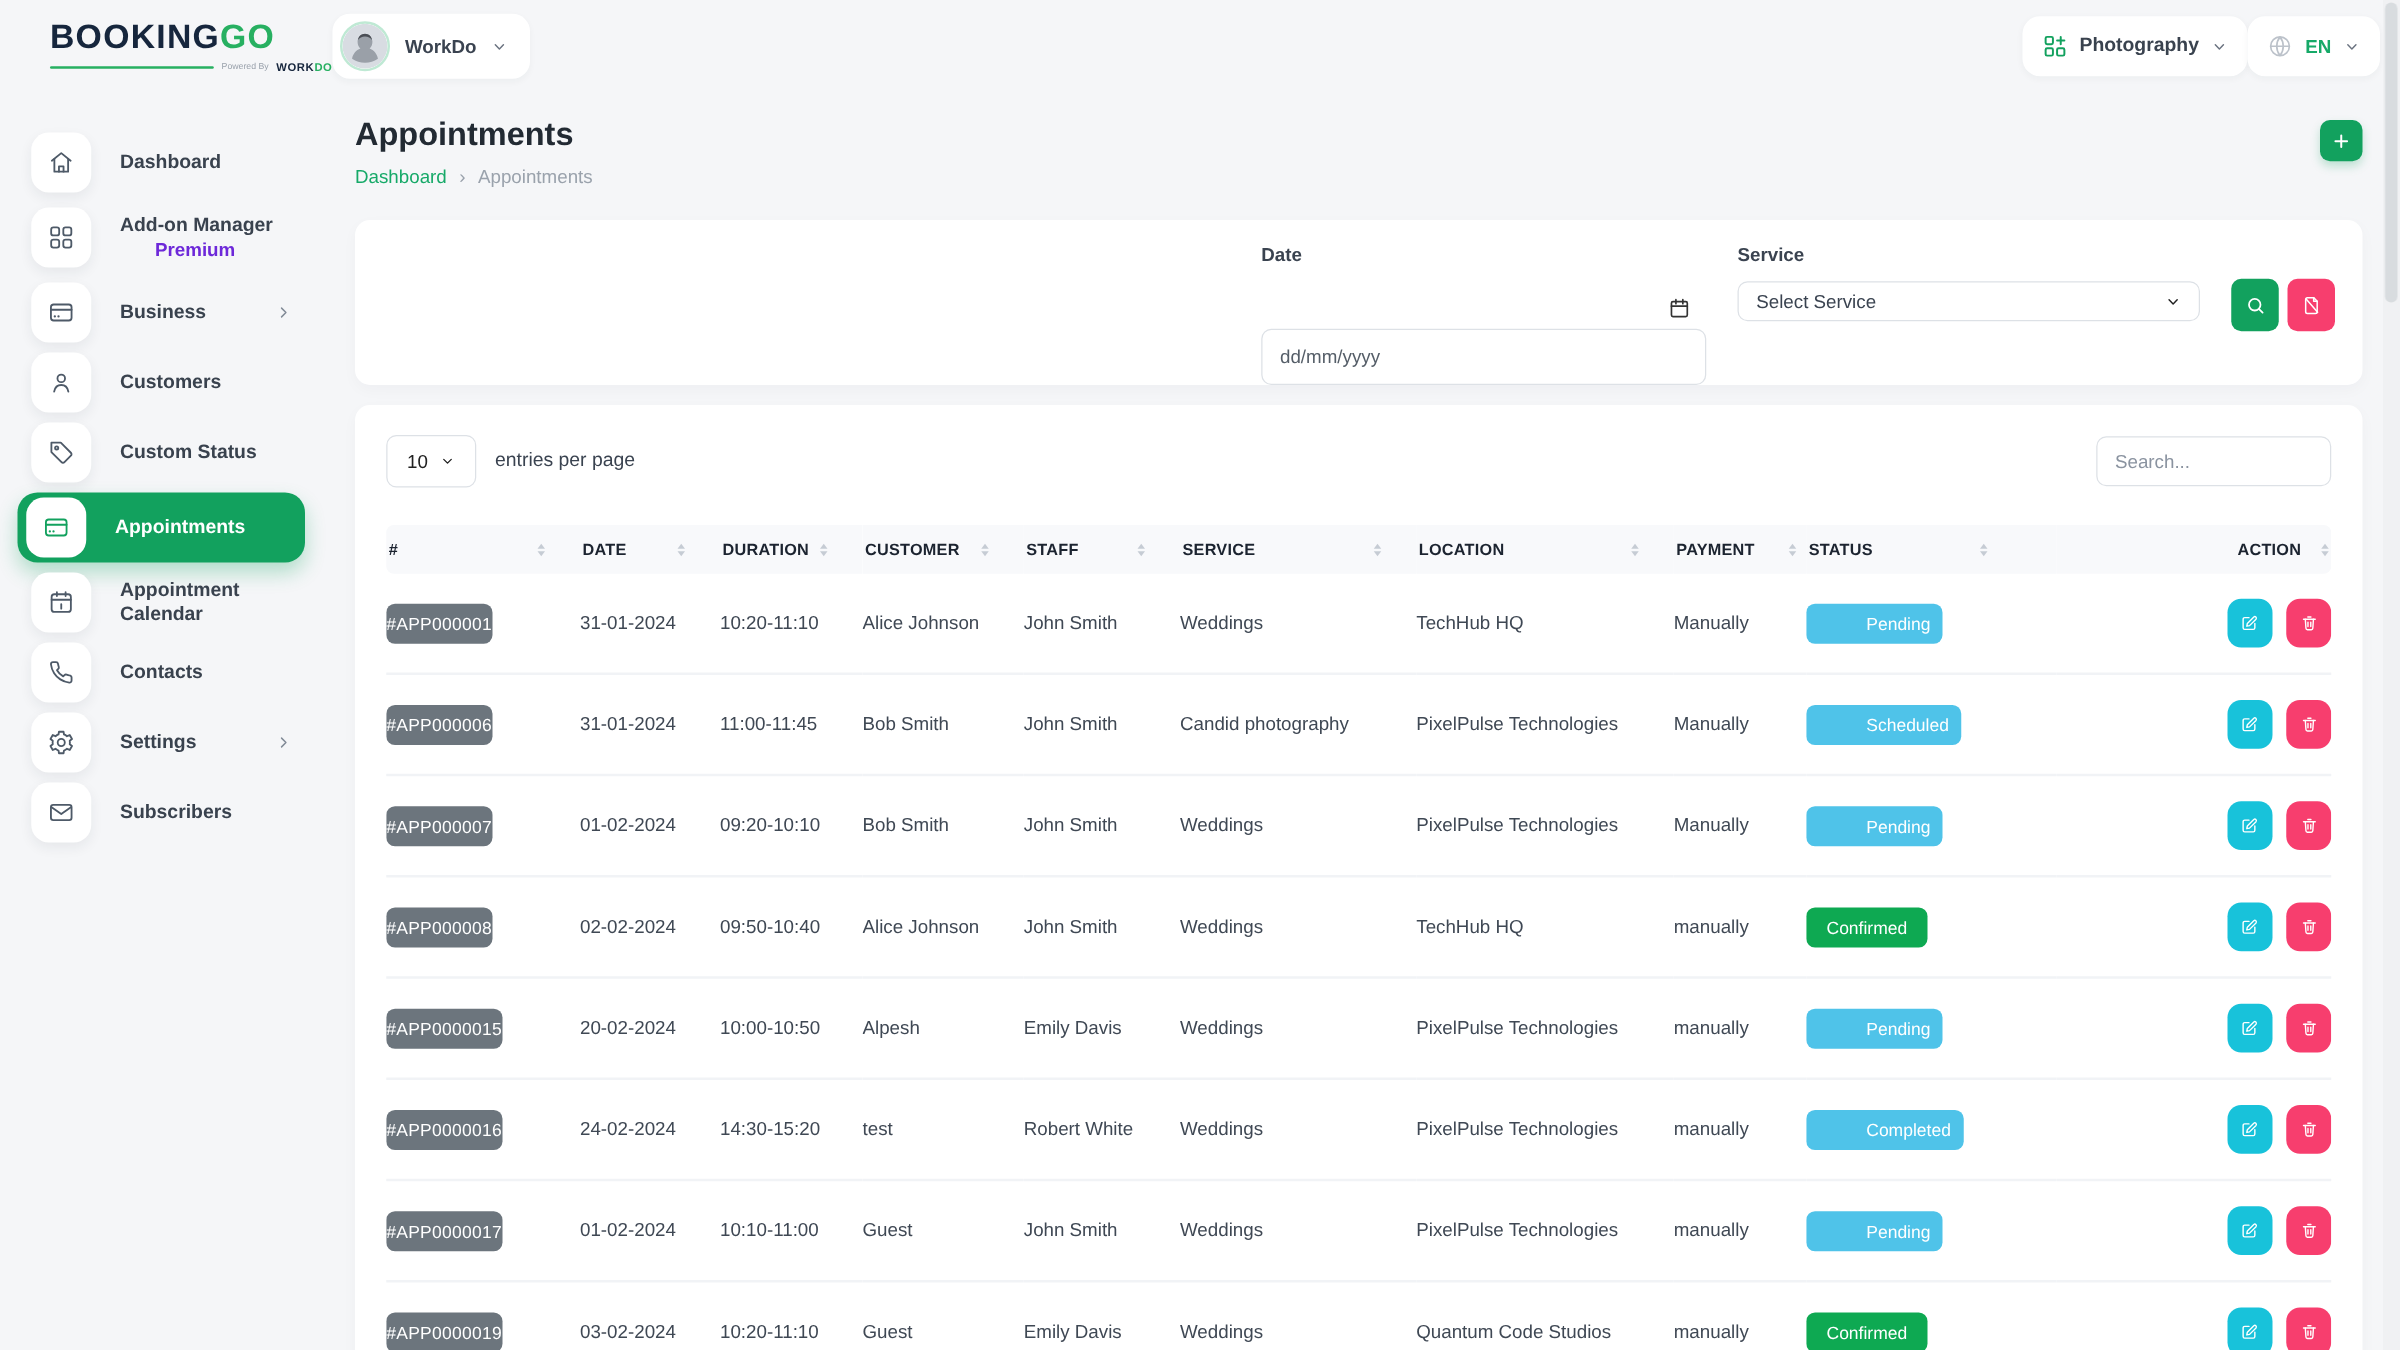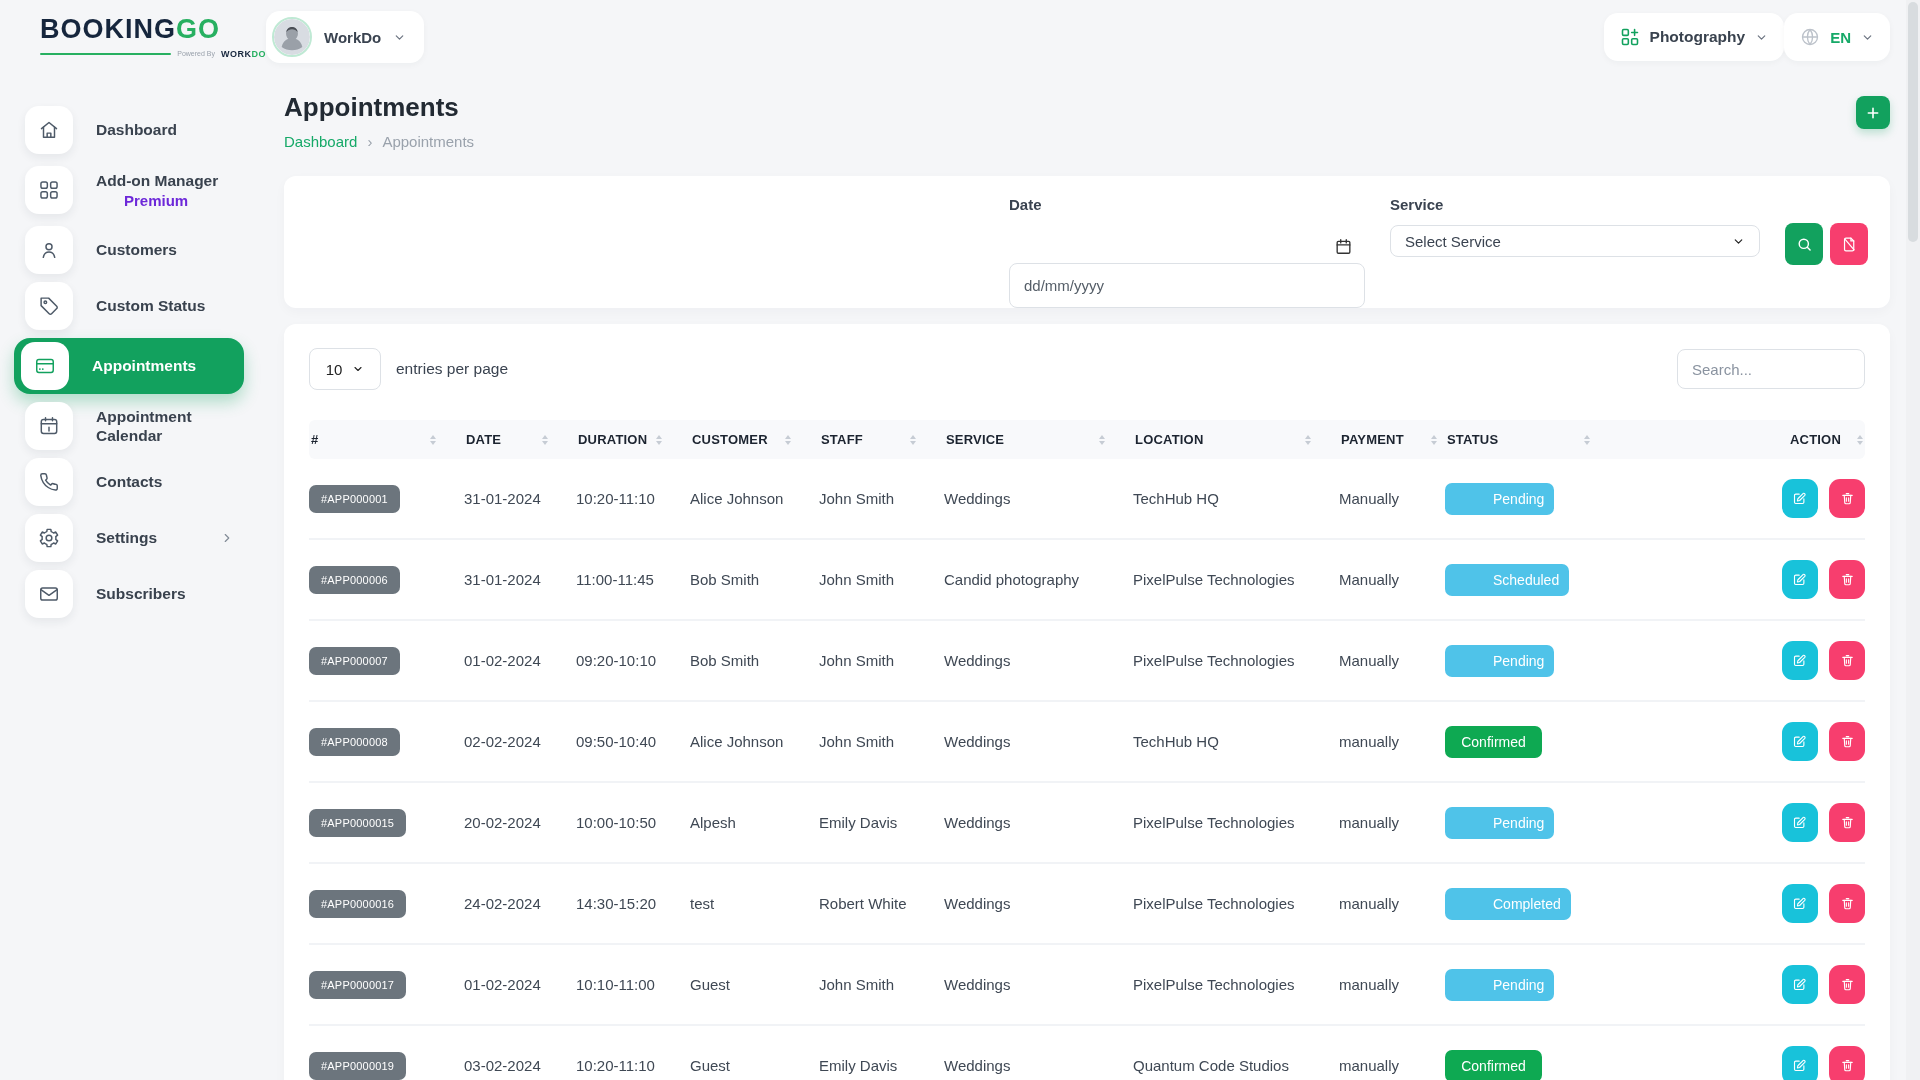--- a/index.html
+++ b/index.html
@@ -1,20 +1,20 @@
 <!DOCTYPE html>
 <html><head>
 <meta charset="utf-8">
 <style>
   * { margin:0; padding:0; box-sizing:border-box; }
   html,body { width:1920px; height:1080px; overflow:hidden;
     font-family:"Liberation Sans","DejaVu Sans",sans-serif; background:#f5f6f8; color:#3a4350; }
 
   
-  .topbar { height:74px; display:flex; align-items:center; padding:0 30px 0 40px;justify-content:center; }
+  .topbar { height:74px; display:flex; align-items:center; padding:0 16px 0 40px;justify-content:center; }
   .logo-block { width:226px; flex:none; }
   .logo-text { font-size:27px; font-weight:800; letter-spacing:1px; color:#16263d; line-height:1; }
   .logo-text .accent { color:#27b061; }
   .logo-sub { display:flex; align-items:center; gap:6px; margin-top:6px; }
   .logo-line { flex:1; height:2px; background:#27b061; border-radius:2px; }
   .powered-by { font-size:7px; color:#9aa2ac; }
   .powered-brand { font-size:9px; font-weight:800; color:#16263d; letter-spacing:.5px; }
   .powered-brand .accent { color:#27b061; }
 
   .pill { background:#fff; border-radius:14px; display:flex; align-items:center;
@@ -113,22 +113,22 @@
   .sort i { display:block; width:0; height:0; border-left:3.5px solid transparent;
     border-right:3.5px solid transparent; }
   .sort .up { border-bottom:4.5px solid #c6ccd4; }
   .sort .down { border-top:4.5px solid #c6ccd4; }
   th.th-status .sort { right:55px; }
   th.th-action .sort { right:2px; }
   tbody td { padding:20px 8px 20px 0; font-size:15px; color:#3f4854; vertical-align:middle;
     white-space:nowrap; overflow:hidden; }
   tbody tr { border-top:2px solid #f1f3f6; }
   tbody tr:first-child { border-top:none; }
-  .id-badge { display:inline-block; background:#6c757d; color:#fff; font-size:11px;
-    padding:8px 12px; border-radius:7px; letter-spacing:.2px; }
+  .id-badge { display:inline-block; background:#6c757d; color:#fff; font-size:14px;
+    padding:8px 0; border-radius:7px; letter-spacing:.2px; }
   .badge { display:inline-block; min-width:97px; text-align:center; padding:8px 10px;
     border-radius:7px; font-size:14px; color:#fff; }
   .badge-info { background:#4fc3e9;padding-left:48px; }
   .badge-success { background:#0ea952; }
   td.td-action { text-align:right; padding-right:0; }
   .act-btn { width:36px; height:39px; border:none; border-radius:11px; cursor:pointer;
     display:inline-flex; align-items:center; justify-content:center; margin-left:7px; }
   .act-btn svg { width:15px; height:15px; stroke:#fff; stroke-width:1.8; fill:none;
     stroke-linecap:round; stroke-linejoin:round; }
   .act-edit { background:#18c2da; }
@@ -213,20 +213,33 @@
           </svg>
         </span>
       <span>
         <span class="side-label">Add-on Manager</span>
         <div class="side-sub">Premium</div>
       </span>
     </div>
     <div class="side-item">
       <span class="icon-box">
           <svg viewBox="0 0 24 24">
+            <rect x="3" y="5" width="18" height="14" rx="2.4"></rect>
+            <path d="M3 9.6h18"></path>
+            <path d="M6.4 15.4h.01M9.6 15.4h.01" stroke-width="2"></path>
+          </svg>
+        </span>
+      <span class="side-label">Business</span>
+      <svg class="side-chev" viewBox="0 0 24 24">
+          <path d="m9 6 6 6-6 6"></path>
+        </svg>
+    </div>
+    <div class="side-item">
+      <span class="icon-box">
+          <svg viewBox="0 0 24 24">
             <circle cx="12" cy="8.4" r="3.3"></circle>
             <path d="M5.8 20c.7-3.8 3.3-5.8 6.2-5.8s5.5 2 6.2 5.8"></path>
           </svg>
         </span>
       <span class="side-label">Customers</span>
     </div>
     <div class="side-item">
       <span class="icon-box">
           <svg viewBox="0 0 24 24">
             <path d="M3.4 3.4h8.2l8.8 8.8a1.8 1.8 0 0 1 0 2.6l-5.6 5.6a1.8 1.8 0 0 1-2.6 0L3.4 11.6z"></path>

